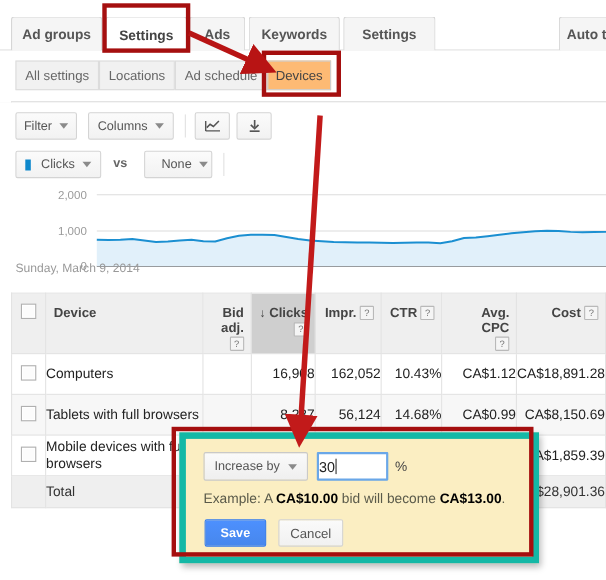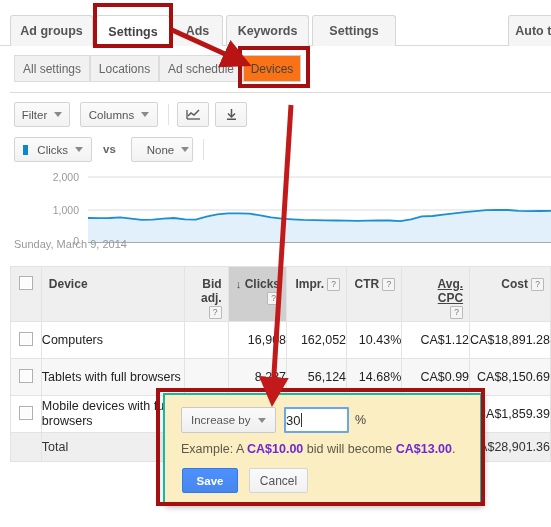--- a/index.html
+++ b/index.html
@@ -31,21 +31,21 @@
   
   .subbar{position:absolute;left:0;top:46px;width:551px;height:47px;background:#ffffff;}
   .subbar .divider{position:absolute;left:10px;bottom:0;width:541px;height:1px;background:#dcdcdc;}
   .stab{
     position:absolute;top:9px;height:27px;box-sizing:border-box;
     background:#f1f1f1;border:1px solid #dcdcdc;
     color:#666;font-size:12px;
     display:flex;align-items:center;justify-content:center;
     white-space:nowrap;padding:0 10px;
   }
-  .stab.active{background:#f97316;color:#444;border-color:#cfcfcf;}
+  .stab.active{background:#fdba74;color:#444;border-color:#cfcfcf;}
 
   
   .toolbar{position:absolute;left:0;top:94px;width:551px;height:72px;background:#fff;}
   .btn{
     position:absolute;box-sizing:border-box;height:25px;
     background:linear-gradient(#fbfbfb,#f2f2f2);
     border:1px solid #d4d4d4;border-radius:2px;
     color:#555;font-size:11.5px;
     display:flex;align-items:center;justify-content:center;gap:5px;
     white-space:nowrap;padding:0 8px;
@@ -77,35 +77,35 @@
   .cellrow.alt td{background:#f7f7f7;}
   .num{text-align:right;padding:0 8px;}
   .devname{padding:0 9px;line-height:15px;}
   .cbcell{width:30px;text-align:center;}
   .cbox{display:inline-block;width:12px;height:12px;border:1px solid #b0b0b0;background:#fcfcfc;box-shadow:inset 0 0 0 1px #fff;}
   .totalrow td{height:28px;background:#efefef;font-size:12.5px;color:#333;}
 
   
   .popup{
     position:absolute;left:163px;top:393px;width:315px;height:107px;
-    background:#fbeec2;border:2px solid #14b8a6;
+    background:#fbeec2;border:6px solid #14b8a6;
     box-shadow:2px 3px 6px rgba(0,0,0,.28);
     z-index:30;
   }
   .pop-sel{position:absolute;left:16px;top:12px;height:26px;box-sizing:border-box;
     background:linear-gradient(#fafafa,#efefef);border:1px solid #c9c9c9;border-radius:2px;
     display:flex;align-items:center;gap:6px;padding:0 9px;color:#555;font-size:11.5px;}
   .pop-input{position:absolute;left:119px;top:12px;width:65px;height:26px;box-sizing:border-box;
     background:#fff;border:2px solid #6aa7e8;border-radius:1px;
     display:flex;align-items:center;justify-content:flex-start;padding-right:4px;
     color:#222;font-size:13px;}
   .caretbar{display:inline-block;width:1px;height:14px;background:#333;margin-left:1px;}
   .pct{position:absolute;left:190px;top:18px;color:#444;font-size:12.5px;}
   .pop-example{position:absolute;left:16px;top:47px;color:#5a5a4a;font-size:12.5px;white-space:nowrap;}
-  .pop-example b{color:#6d28d9;}
+  .pop-example b{color:#000000;}
   .btn-save{position:absolute;left:17px;top:73px;width:56px;height:25px;box-sizing:border-box;
     background:linear-gradient(#4d90fe,#4787ed);border:1px solid #3079ed;border-radius:2px;
     color:#fff;font-size:11.5px;font-weight:bold;display:flex;align-items:center;justify-content:center;}
   .btn-cancel{position:absolute;left:84px;top:73px;width:59px;height:25px;box-sizing:border-box;
     background:linear-gradient(#fafafa,#f1f1f1);border:1px solid #d4d4d4;border-radius:2px;
     color:#555;font-size:12px;display:flex;align-items:center;justify-content:center;}
 
   
   .anno{position:absolute;border:4px solid #a50f0f;box-sizing:border-box;z-index:40;pointer-events:none;}
   svg.overlay{position:absolute;left:0;top:0;width:551px;height:527px;z-index:45;pointer-events:none;}
@@ -223,21 +223,21 @@
       <th class="hdr sorted" style="width:58px;text-align:right;">
             <div class="inner" style="padding-right:6px;"><span style="font-size:11px;">↓</span> <span>Clicks</span><br><span class="qm">?</span></div>
           </th>
       <th class="hdr" style="width:60px;text-align:right;">
             <div class="inner" style="padding-right:6px;"><span>Impr.</span><span class="qm">?</span></div>
           </th>
       <th class="hdr" style="width:55px;text-align:right;">
             <div class="inner" style="padding-right:6px;"><span>CTR</span><span class="qm">?</span></div>
           </th>
       <th class="hdr" style="width:68px;text-align:right;">
-            <div class="inner" style="padding-right:6px;text-decoration:underline;"><span>Avg. CPC</span><br><span class="qm">?</span></div>
+            <div class="inner" style="padding-right:6px;"><span>Avg. CPC</span><br><span class="qm">?</span></div>
           </th>
       <th class="hdr" style="text-align:right;">
             <div class="inner" style="padding-right:6px;"><span>Cost</span><span class="qm">?</span></div>
           </th>
     </tr>
 
     <tr class="cellrow">
       <td class="cbcell"><span class="cbox"></span></td>
       <td class="devname">Computers</td>
       <td class="num"></td>

